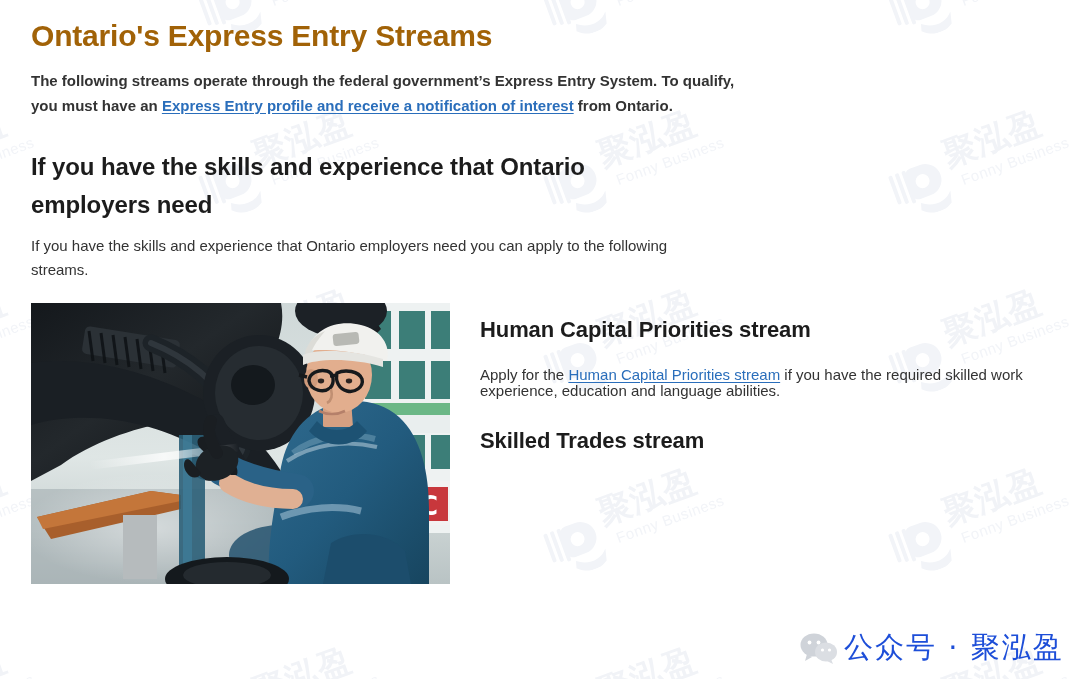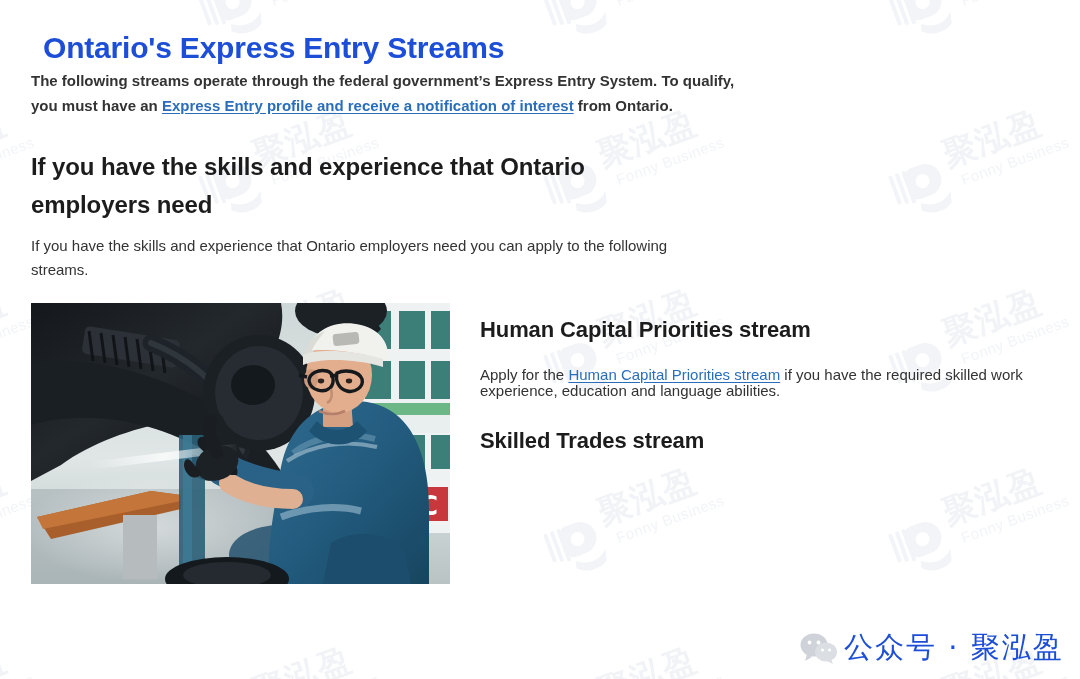--- a/index.html
+++ b/index.html
@@ -63,25 +63,25 @@
   
   #content {
     position: relative;
     z-index: 2;
     padding: 0;
   }
   .page-title {
     position: absolute;
     left: 31px;
     top: 17px;
-    margin: 12px;
+    margin: 0;
     font-size: 30px;
     line-height: 38px;
     font-weight: bold;
-    color: #1d4ed8;
+    color: #a16207;
     letter-spacing: -0.2px;
   }
   .intro-para {
     position: absolute;
     left: 31px;
     top: 68px;
     width: 716px;
     margin: 0;
     font-size: 15px;
     line-height: 25px;

